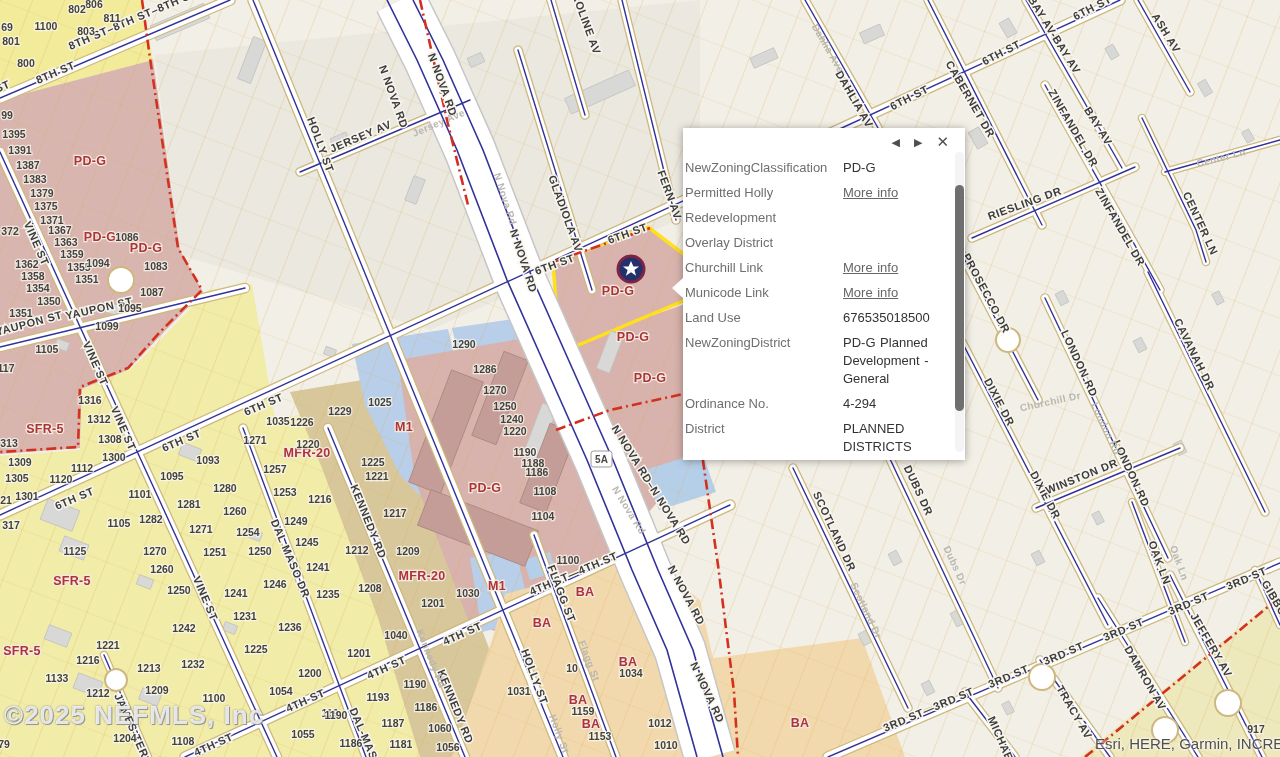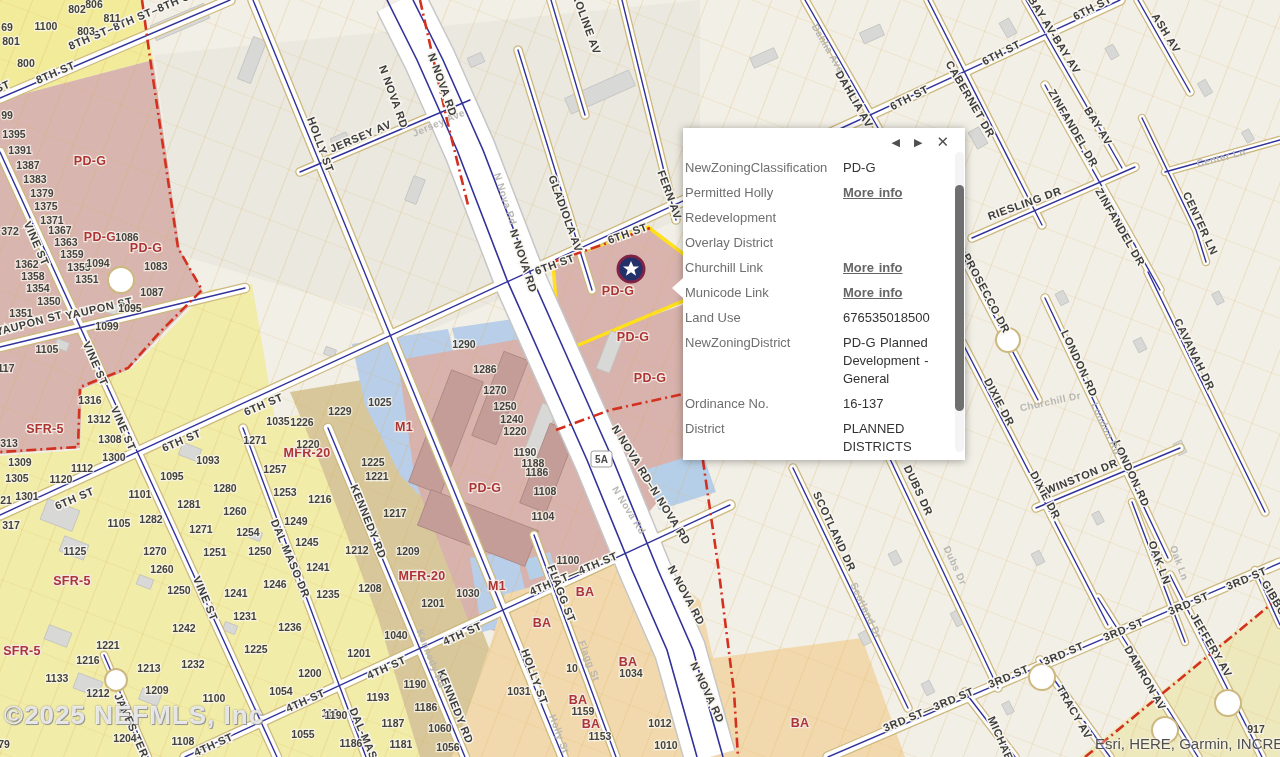--- a/index.html
+++ b/index.html
@@ -15,21 +15,21 @@
          box-shadow:0 1px 8px rgba(0,0,0,.35);box-sizing:border-box;}
   #popup:before{content:"";position:absolute;left:-11px;top:150px;width:0;height:0;
          border-top:10px solid transparent;border-bottom:10px solid transparent;border-right:11px solid #fff;}
   #popup-header{display:flex;justify-content:flex-end;align-items:center;gap:14px;padding:6px 16px 2px 0;}
   .pop-nav{color:#4f4f4f;font-size:11px;line-height:14px;cursor:pointer;}
   .pop-close{color:#4f4f4f;font-size:15px;line-height:15px;cursor:pointer;}
   #popup-rows{padding:8px 20px 0 2px;}
   .prow{display:flex;margin-bottom:7px;}
   .plabel{width:158px;flex:none;color:#6f6f6f;font-size:13px;line-height:18px;}
   .pvalue{flex:1;color:#333;font-size:13px;line-height:18px;word-spacing:1px;}
-  .pvalue.link{color:#666;text-decoration:underline;cursor:pointer;font-weight:bold;}
+  .pvalue.link{color:#666;text-decoration:underline;cursor:pointer;}
   #popup-scroll{position:absolute;right:1px;top:24px;width:9px;height:300px;background:rgba(235,235,235,.55);border-radius:5px;}
   #popup-thumb{position:absolute;right:0;top:33px;width:9px;height:226px;background:#6f6f6f;border-radius:5px;cursor:pointer;}
   
   #watermark{position:absolute;left:4px;top:700px;font-size:26px;font-weight:bold;color:rgba(255,255,255,.78);
       text-shadow:0 0 2px #8a8a8a, 1px 1px 0 #9a9a9a;letter-spacing:1px;pointer-events:none;}
   #esri-attrib{position:absolute;left:1095px;top:735px;font-size:15px;color:#4f4f4f;white-space:nowrap;
       text-shadow:0 0 3px #fff,0 0 3px #fff;pointer-events:none;}
 </style>
 </head>
 <body>
@@ -522,21 +522,21 @@
         <div class="prow">
           <div class="plabel">Land Use</div>
           <div class="pvalue">676535018500</div>
         </div>
         <div class="prow">
           <div class="plabel">NewZoningDistrict</div>
           <div class="pvalue">PD-G Planned Development - General</div>
         </div>
         <div class="prow">
           <div class="plabel">Ordinance No.</div>
-          <div class="pvalue">16-137</div>
+          <div class="pvalue">4-294</div>
         </div>
         <div class="prow">
           <div class="plabel">District</div>
           <div class="pvalue">PLANNED DISTRICTS</div>
         </div>
       </div>
     <div id="popup-scroll">
       <div id="popup-thumb"></div>
     </div>
   </div>

